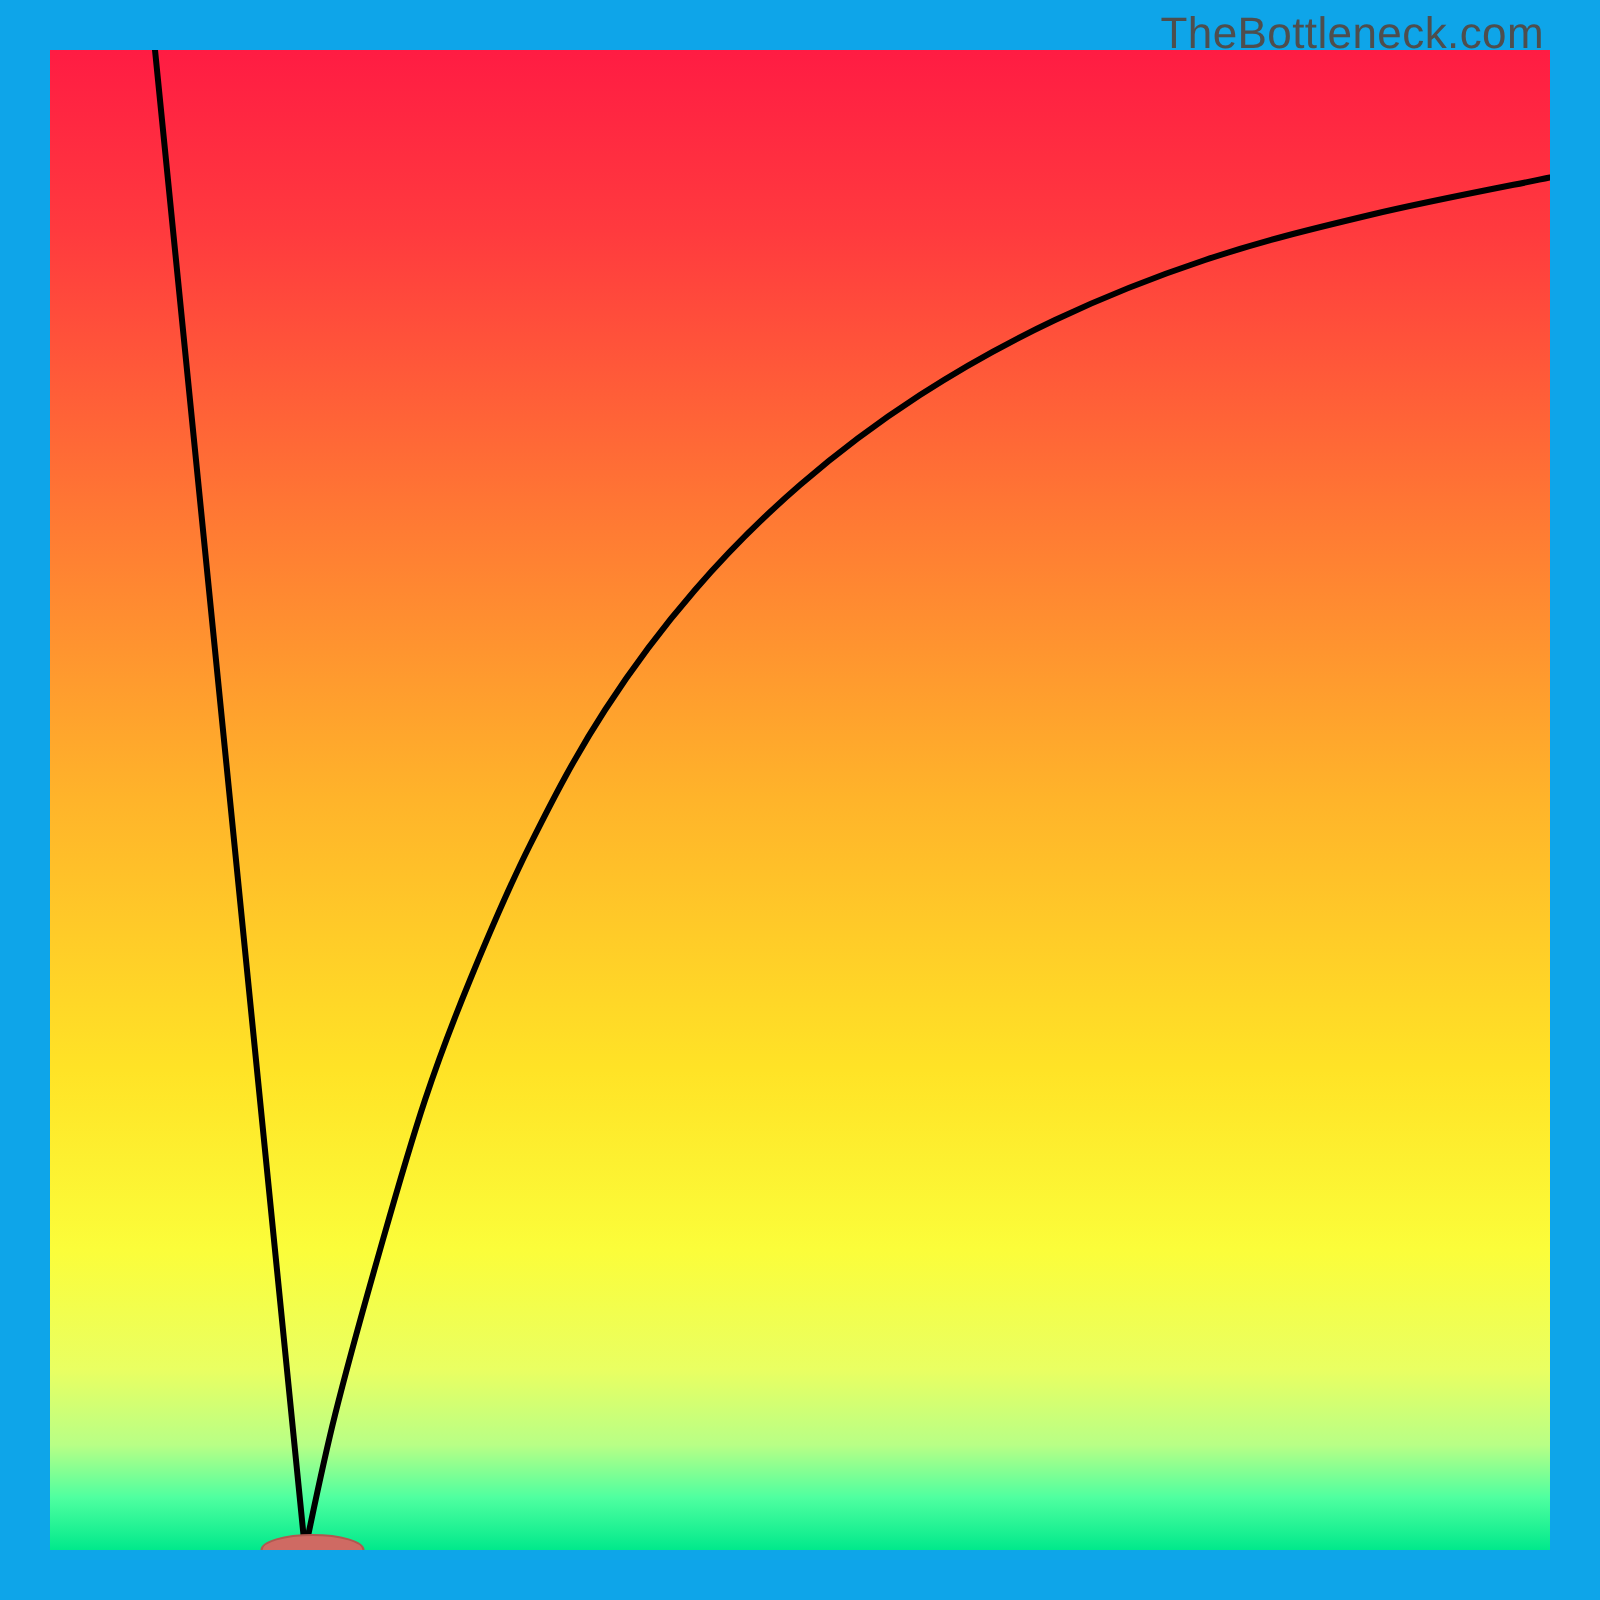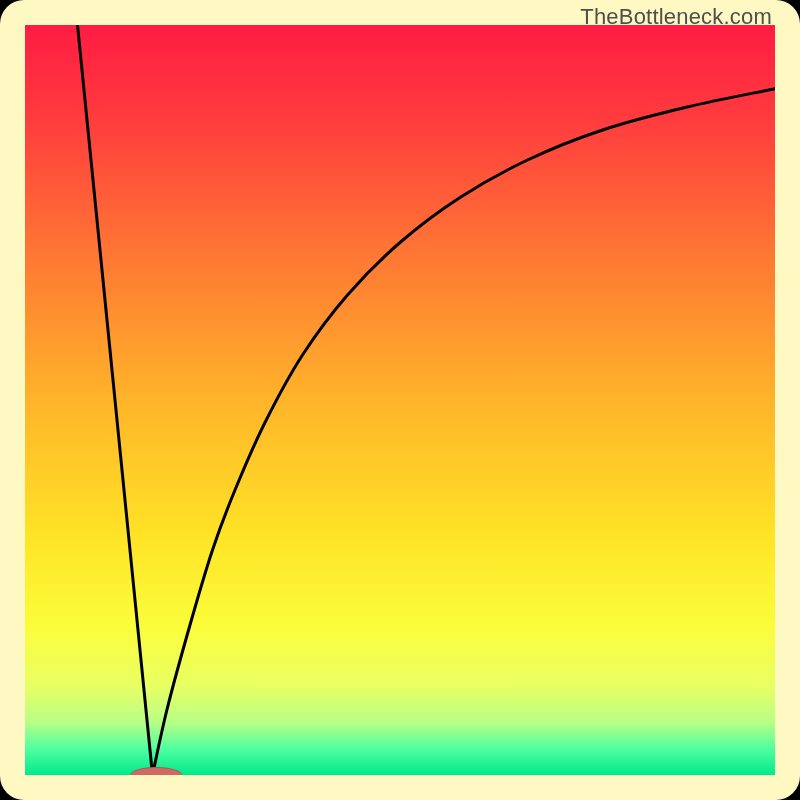--- a/index.html
+++ b/index.html
@@ -10,22 +10,21 @@
     overflow: hidden;
     background: #000;
     font-family: Arial, Helvetica, sans-serif;
   }
   .frame {
     position: absolute;
     left: 0;
     top: 0;
     width: 800px;
     height: 800px;
-    background: #fef9c3;
-    border-radius: 24px;
+    background: #0ea5e9;
   }
   .plot-area {
     position: absolute;
     left: 25px;
     top: 25px;
     width: 750px;
     height: 750px;
   }
   .watermark {
     position: absolute;

